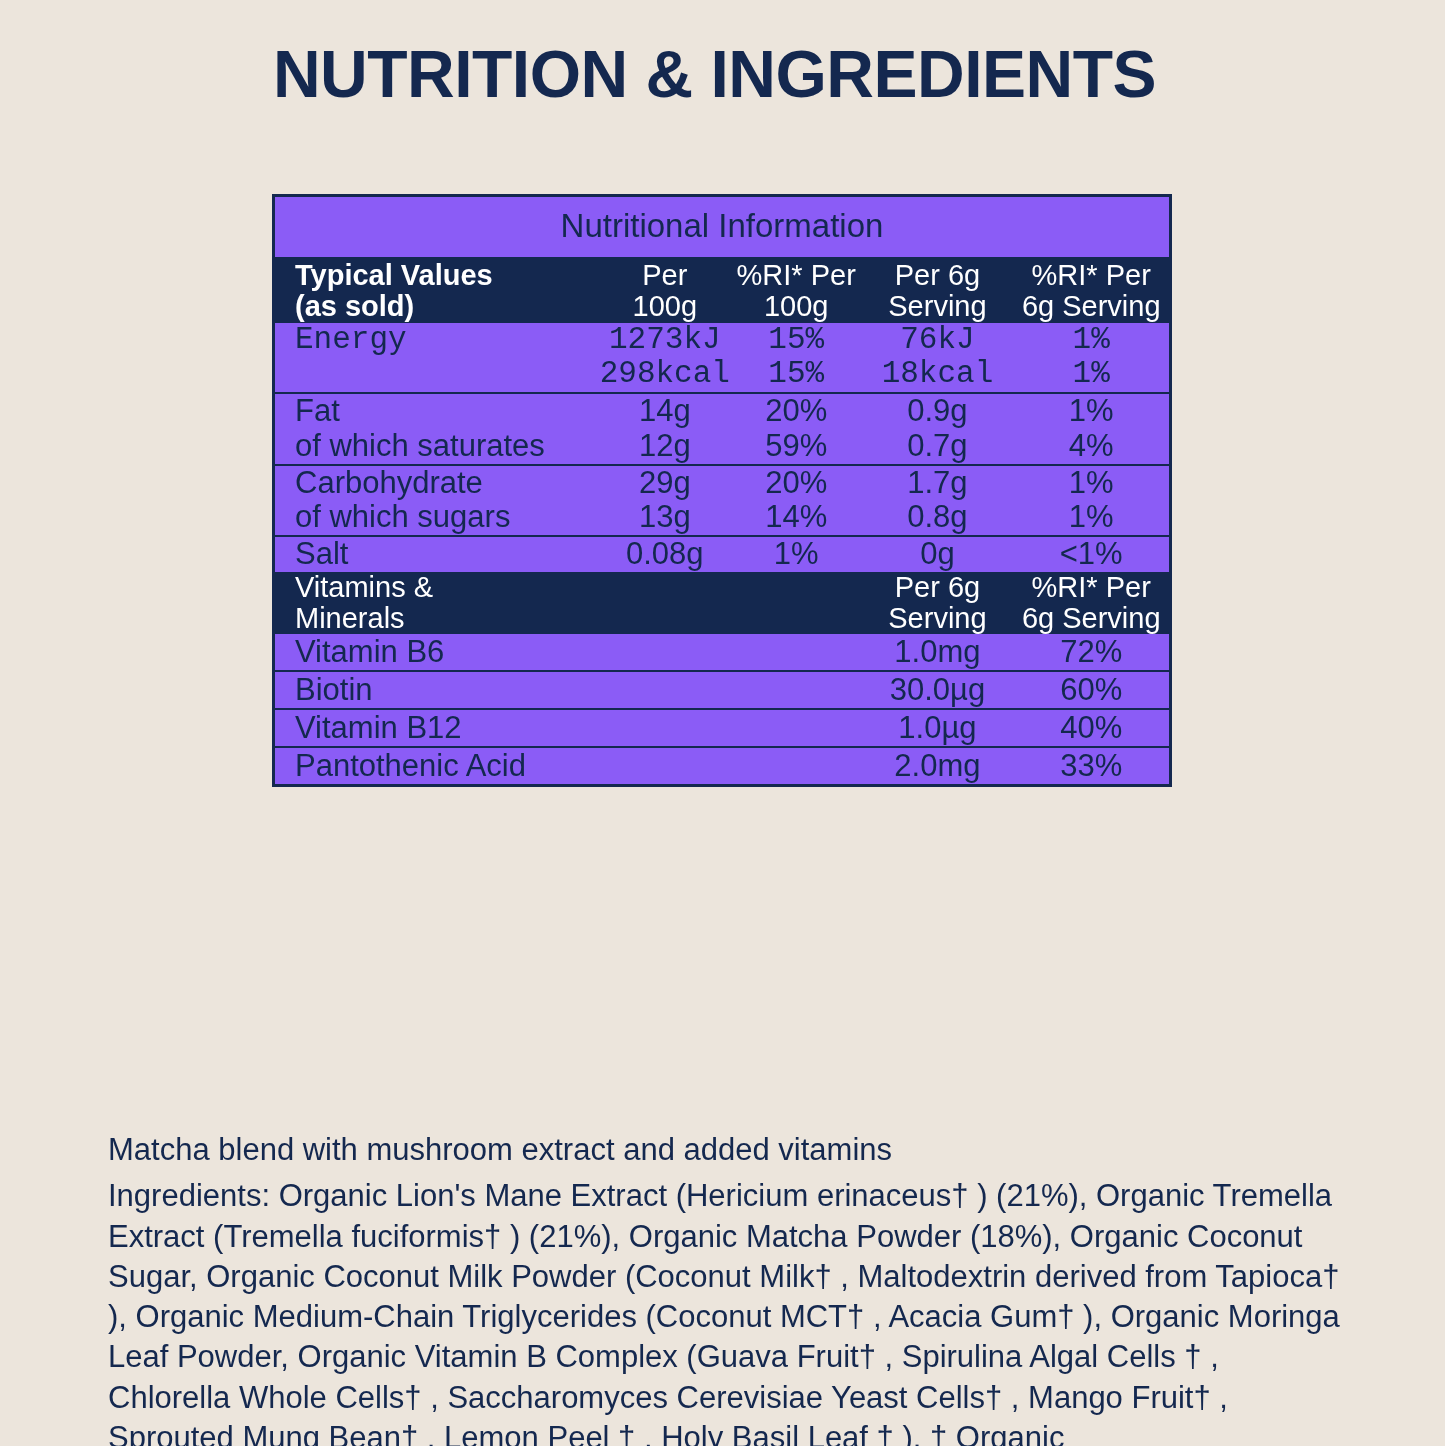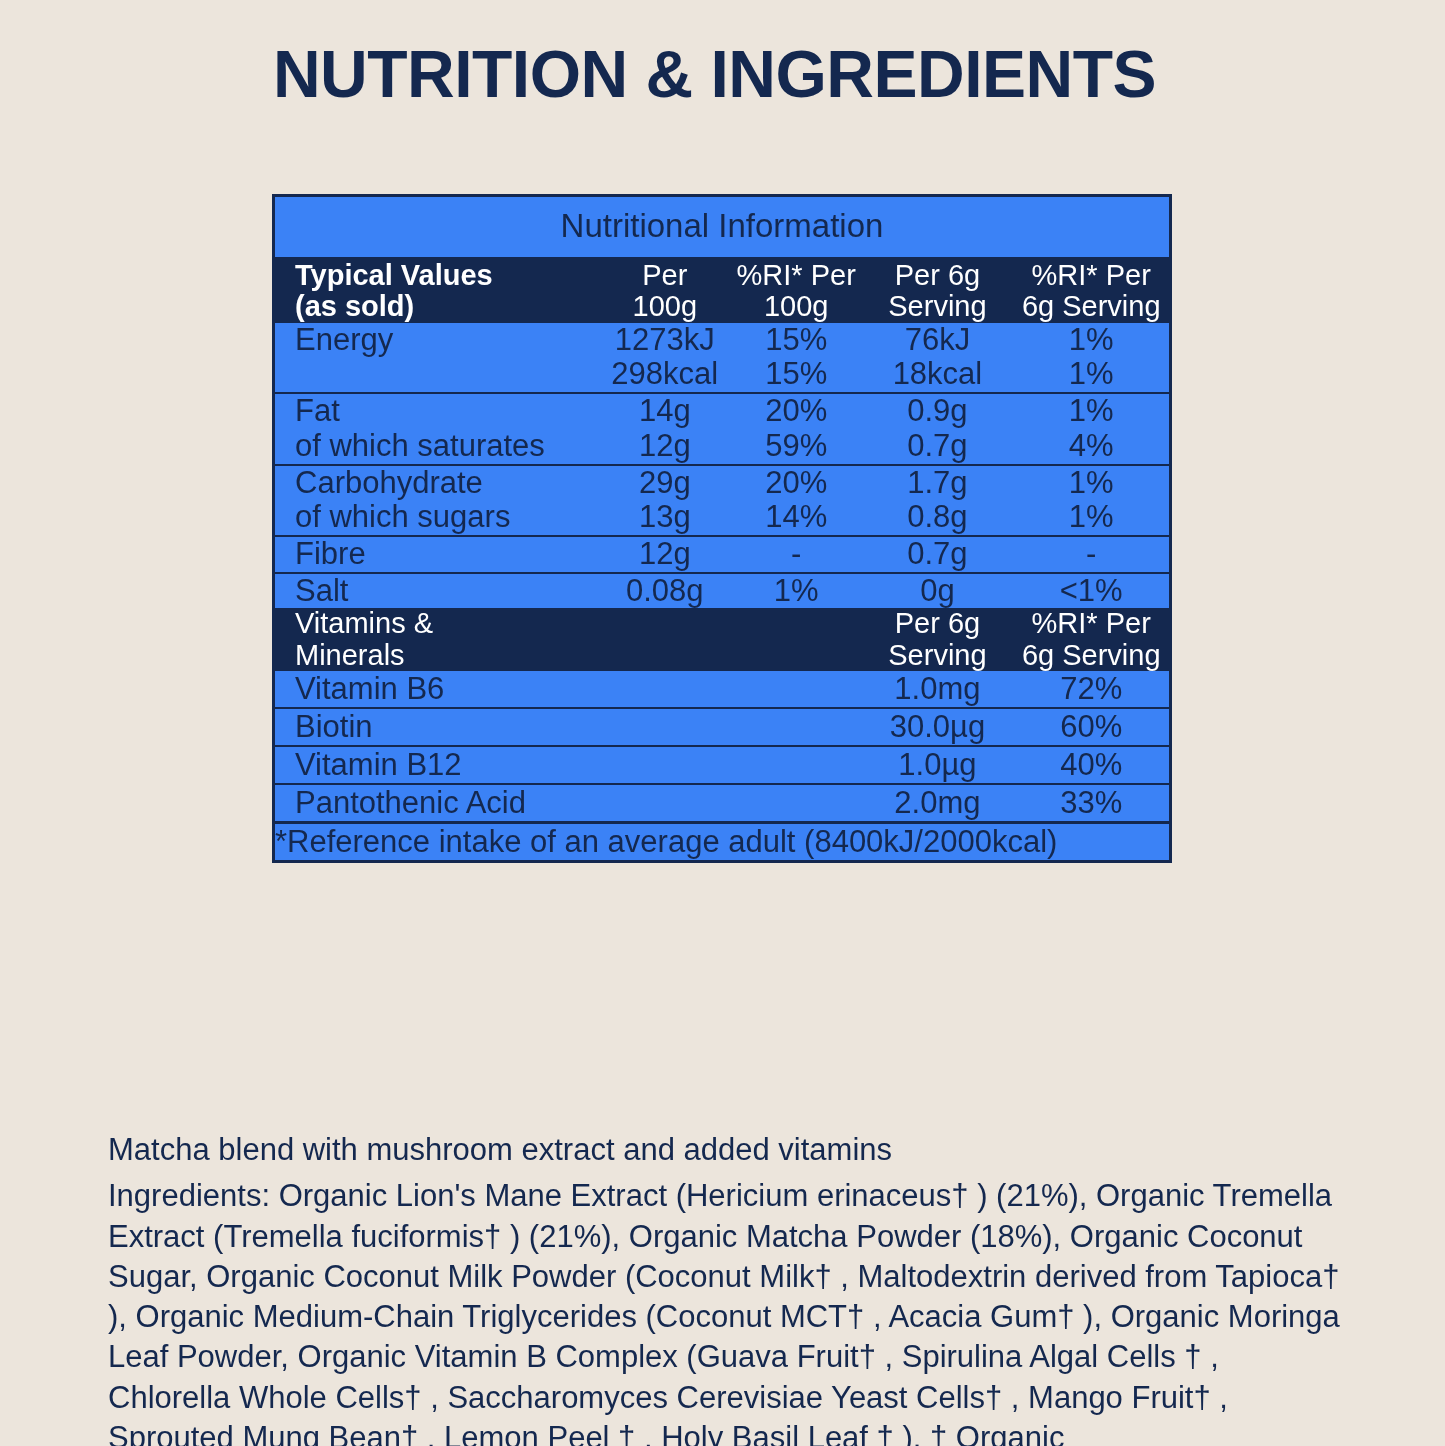--- a/index.html
+++ b/index.html
@@ -31,21 +31,21 @@
   }
 
   
   .nutri-table {
     position: absolute;
     left: 272px;
     top: 156px;
     width: 900px;
     border: 3px solid #14284f;
     box-sizing: border-box;
-    background: #3b82f6;
+    background: #8b5cf6;
   }
   .nt-caption {
     text-align: center;
     font-size: 33px;
     padding: 10px 0 12px 0;
     color: #14284f;
     border-bottom: 3px solid #14284f;
   }
   table.nt {
     width: 100%;
@@ -75,21 +75,21 @@
     padding-left: 20px;
     font-weight: bold;
   }
   .datarow td {
     font-size: 31px;
     line-height: 1.12;
     padding: 9px 8px 11px 8px;
     text-align: center;
     border-top: 2px solid #14284f;
   }
-  .datarow.first td { border-top: none; }
+  .datarow.first td { border-top: none; font-family: Liberation Mono, monospace; }
   .datarow td.lbl {
     text-align: left;
     padding-left: 20px;
     font-size: 31px;
   }
   .sub {
     display: block;
   }
   .vm-head td {
     background: #14284f;
@@ -244,27 +244,20 @@
           <td>
             <span class="sub">1.7g</span>
             <span class="sub">0.8g</span>
           </td>
           <td>
             <span class="sub">1%</span>
             <span class="sub">1%</span>
           </td>
         </tr>
 
-        <tr class="datarow">
-          <td class="lbl">Fibre</td>
-          <td>12g</td>
-          <td>-</td>
-          <td>0.7g</td>
-          <td>-</td>
-        </tr>
 
 
         <tr class="datarow">
           <td class="lbl">Salt</td>
           <td>0.08g</td>
           <td>1%</td>
           <td>0g</td>
           <td>&lt;1%</td>
         </tr>
 
@@ -307,23 +300,20 @@
           <td>40%</td>
         </tr>
         <tr class="vm-row">
           <td class="lbl">Pantothenic Acid</td>
           <td></td>
           <td></td>
           <td>2.0mg</td>
           <td>33%</td>
         </tr>
 
-        <tr class="footnote-row">
-          <td colspan="5">*Reference intake of an average adult (8400kJ/2000kcal)</td>
-        </tr>
       </tbody>
     </table>
   </div>
 
   <div class="ing-block">
     <div class="ing-desc">Matcha blend with mushroom extract and added vitamins</div>
     <div class="ing-body">
       <span>Ingredients:</span>
       <span>Organic Lion's Mane Extract (Hericium erinaceus† ) (21%), Organic Tremella Extract (Tremella fuciformis† ) (21%), Organic Matcha Powder (18%), Organic Coconut Sugar, Organic Coconut Milk Powder (Coconut Milk† , Maltodextrin derived from Tapioca† ), Organic Medium-Chain Triglycerides (Coconut MCT† , Acacia Gum† ), Organic Moringa Leaf Powder, Organic Vitamin B Complex (Guava Fruit† , Spirulina Algal Cells † , Chlorella Whole Cells† , Saccharomyces Cerevisiae Yeast Cells† , Mango Fruit† , Sprouted Mung Bean† , Lemon Peel † , Holy Basil Leaf † ). † Organic</span>
     </div>

